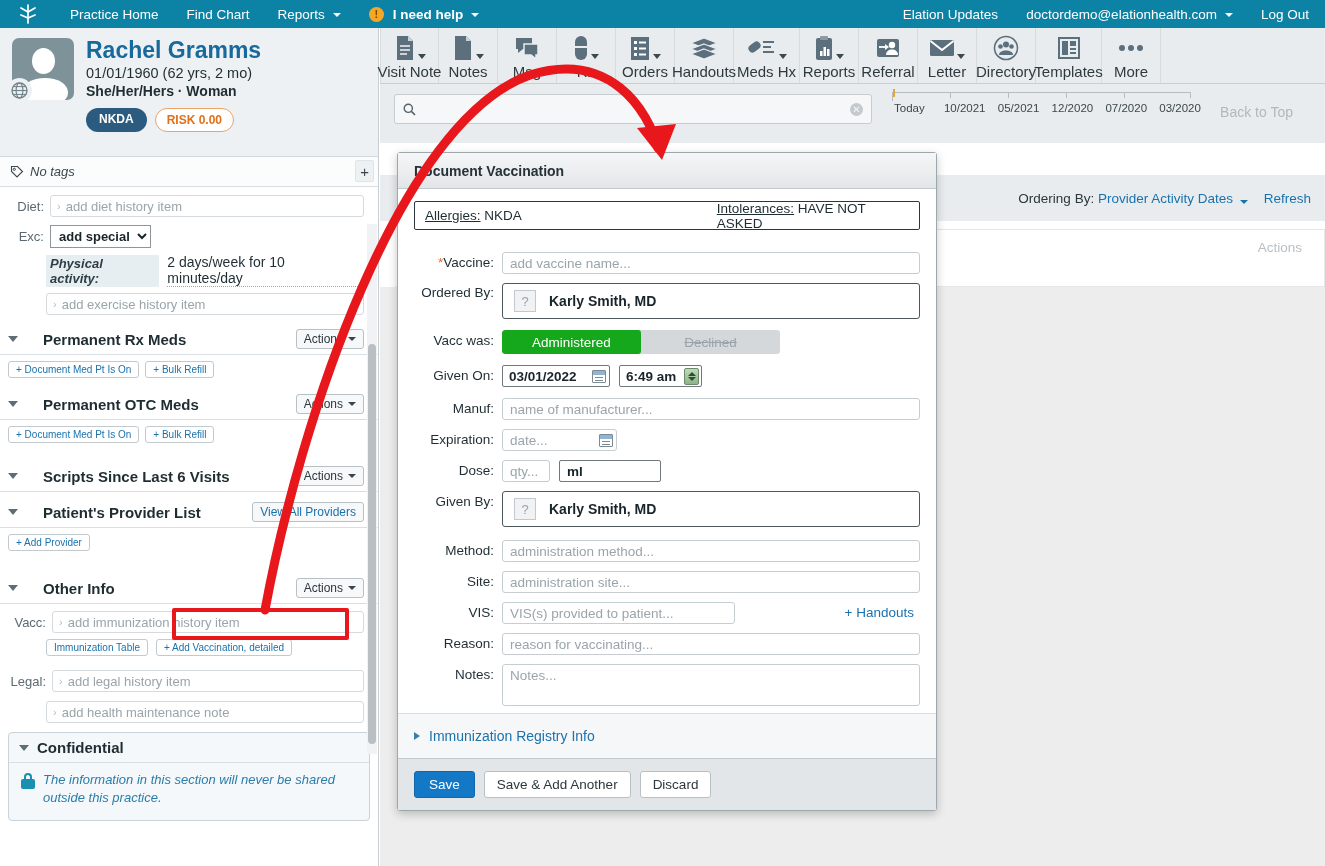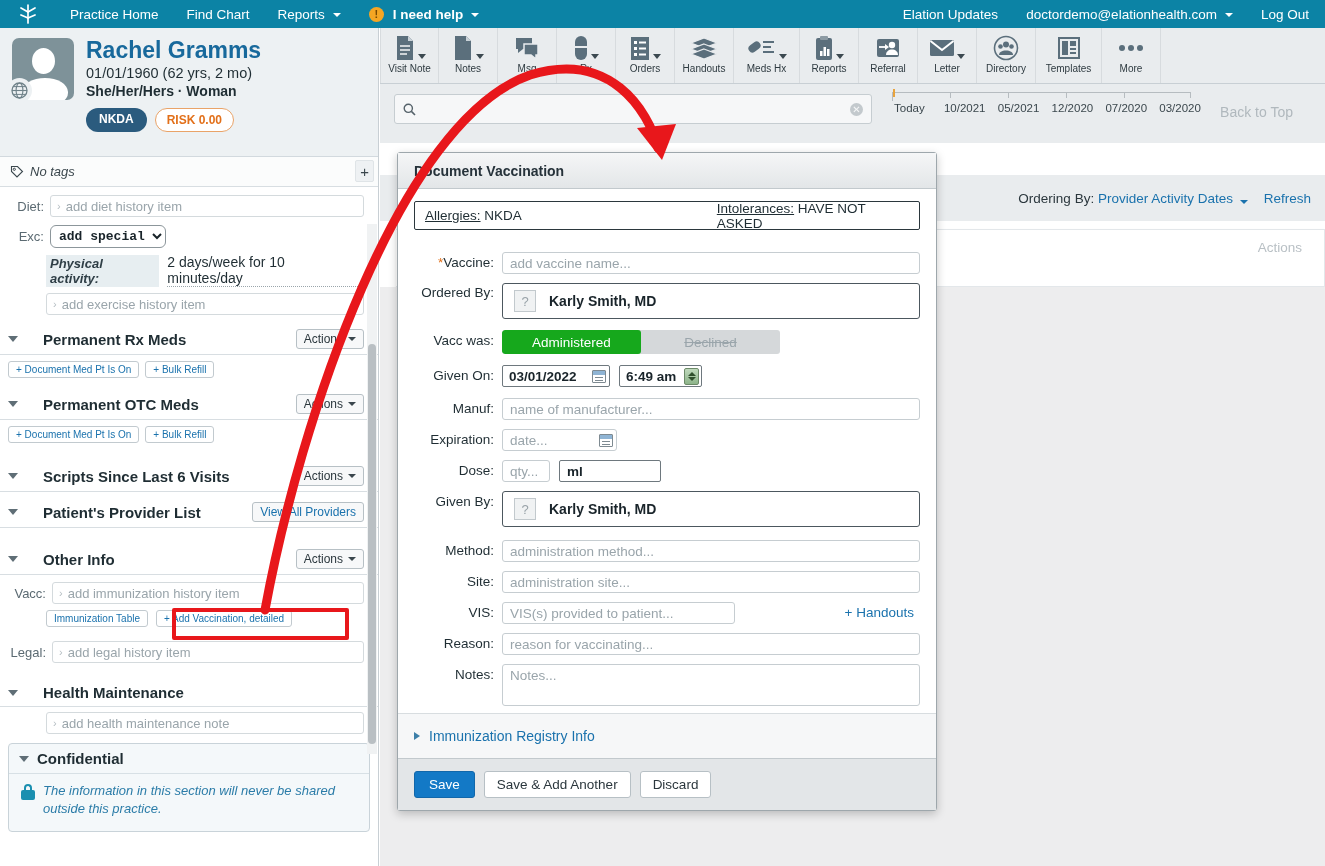--- a/index.html
+++ b/index.html
@@ -102,23 +102,23 @@
   .fld-label {
     font-size: 13px; color: #5b6a72; text-align: right; flex: none;
   }
   .ghost-input {
     flex: 1; border: 1px solid #d4dadd; border-radius: 3px; height: 22px;
     background: #ffffff; font-size: 13px; color: #9aa5ab;
     display: flex; align-items: center; padding: 0 6px; gap: 5px;
   }
   .ghost-chev { color: #b5bec3; font-size: 11px; }
   .sel-special {
-    border: 1px solid #8c969b; border-radius: 6px; height: 23px; background: #ffffff;
+    border: 1px solid #8c969b; border-radius: 0; height: 23px; background: #ffffff;
     font-size: 13px; color: #19242a; font-weight: bold; padding: 0 4px;
-    font-family: Liberation Mono, monospace;
+    font-family: Liberation Sans, sans-serif;
   }
   .pa-row { display: flex; align-items: center; padding: 2px 14px 2px 46px; gap: 8px; }
   .pa-label {
     font-size: 13px; font-weight: bold; font-style: italic; color: #2f3e46;
     background: #e7eef1; padding: 1px 4px;
   }
   .pa-value {
     font-size: 14px; color: #1f2d33; border-bottom: 1px dotted #9aa5ab;
   }
 
@@ -197,21 +197,21 @@
     background: #e9ecee; border-bottom: 1px solid #c8cfd4;
     display: flex; align-items: stretch;
   }
   .tb-item {
     width: 59px; display: flex; flex-direction: column; align-items: center;
     justify-content: flex-start; padding-top: 6px;
     border-right: 1px solid #d7dbde; cursor: pointer; position: relative;
   }
   .tb-item:first-child { border-left: 1px solid #d7dbde; }
   .tb-ico { height: 28px; display: flex; align-items: center; justify-content: center; gap: 2px; }
-  .tb-lbl { font-size: 10px; color: #2e3a40; margin-top: 1px; white-space: nowrap; }
+  .tb-lbl { font-size: 15px; color: #2e3a40; margin-top: 1px; white-space: nowrap; }
   .tb-wide { width: 66px; }
   .tb-rest { flex: 1; }
 
   
   .searchrow {
     position: absolute; left: 380px; top: 84px; width: 945px; height: 59px;
     background: #e9ecee; display: flex; align-items: flex-start;
   }
   .searchbox {
     margin: 10px 0 0 14px; width: 478px; height: 30px;
@@ -563,20 +563,23 @@
           </div>
         </div>
 
         <div class="sec-head" style="">
           <div class="sec-head-l">
             <span class="tri"></span>
             <span class="sec-title">Patient's Provider List</span>
           </div>
           <div class="btn-viewall">View All Providers</div>
         </div>
+        <div class="linkbtn-row">
+          <div class="linkbtn">+ Add Provider</div>
+        </div>
 
         <div class="sec-head" style="margin-top:16px;">
           <div class="sec-head-l">
             <span class="tri"></span>
             <span class="sec-title">Other Info</span>
           </div>
           <div class="btn-actions">
             <span>Actions</span>
             <span class="cd"></span>
           </div>
@@ -596,26 +599,20 @@
         </div>
 
         <div class="fld-row" style="padding-top:8px;">
           <div class="fld-label" style="width:38px;">Legal:</div>
           <div class="ghost-input">
             <span class="ghost-chev">›</span>
             <span>add legal history item</span>
           </div>
         </div>
 
-        <div class="sec-head" style="margin-top:12px;">
-          <div class="sec-head-l">
-            <span class="tri"></span>
-            <span class="sec-title">Health Maintenance</span>
-          </div>
-        </div>
         <div class="hm-note-row">
           <div class="ghost-input">
             <span class="ghost-chev">›</span>
             <span>add health maintenance note</span>
           </div>
         </div>
 
         <div class="conf-box">
           <div class="conf-head">
             <span class="tri"></span>

